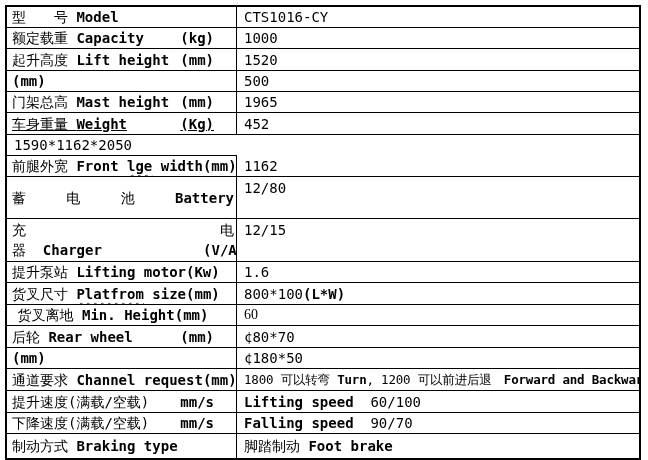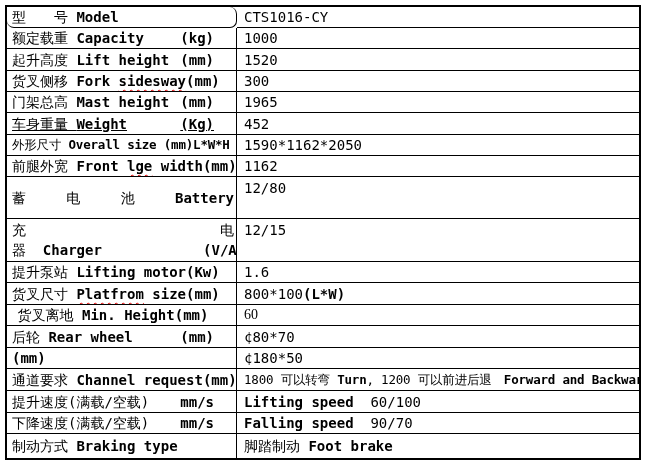--- a/index.html
+++ b/index.html
@@ -35,21 +35,21 @@
     text-decoration-thickness:1px;
     text-underline-offset:3px;
     text-decoration-skip-ink:none;
   }
 </style>
 </head>
 <body>
 
 <div class="sheet">
     <div class="row">
-      <div class="cell left" style="height: 21px; border-radius: 7px;">
+      <div class="cell left" style="height: 21px;">
         <div class="line flow">
           <span class="item"><span class="part">型　　号 </span><span class="part b">Model</span></span>
         </div>
       </div>
       <div class="cell right" style="height: 21px;">
         <div class="line flow">
           <span class="item"><span class="part">CTS1016-CY</span></span>
         </div>
       </div>
     </div>
@@ -75,27 +75,26 @@
       </div>
       <div class="cell right" style="height: 22px;">
         <div class="line flow">
           <span class="item"><span class="part">1520</span></span>
         </div>
       </div>
     </div>
     <div class="row">
       <div class="cell left" style="height: 21px;">
         <div class="line between" style="padding-right: 22px;">
-          <span class="item"><span class="part">货叉侧移 </span><span class="part b">Fork </span><span class="part b sq">sidesway</span></span>
-          <span class="item"><span class="part b">(mm)</span></span>
-        </div>
-      </div>
-      <div class="cell right" style="height: 21px;">
-        <div class="line flow">
-          <span class="item"><span class="part">300</span></span>
+          <span class="item"><span class="part b">(mm)</span></span>
+        </div>
+      </div>
+      <div class="cell right" style="height: 21px;">
+        <div class="line flow">
+          <span class="item"><span class="part">500</span></span>
         </div>
       </div>
     </div>
     <div class="row">
       <div class="cell left" style="height: 21px;">
         <div class="line between" style="padding-right: 22px;">
           <span class="item"><span class="part">门架总高 </span><span class="part b">Mast height</span></span>
           <span class="item"><span class="part b">(mm)</span></span>
         </div>
       </div>
@@ -112,25 +111,20 @@
           <span class="item"><span class="part b">(Kg)</span></span>
         </div>
       </div>
       <div class="cell right" style="height: 22px;">
         <div class="line flow">
           <span class="item"><span class="part">452</span></span>
         </div>
       </div>
     </div>
     <div class="row">
-      <div class="cell left" style="height: 21px;">
-        <div class="line flow fit">
-          <span class="item"><span class="part">外形尺寸 </span><span class="part b">Overall size (mm)L*W*H</span></span>
-        </div>
-      </div>
       <div class="cell right" style="height: 21px;">
         <div class="line flow">
           <span class="item"><span class="part">1590*1162*2050</span></span>
         </div>
       </div>
     </div>
     <div class="row">
       <div class="cell left" style="height: 21px;">
         <div class="line between" style="padding-right: 22px;">
           <span class="item"><span class="part">前腿外宽 </span><span class="part b">Front </span><span class="part b sq">lge</span><span class="part b"> width</span></span>

